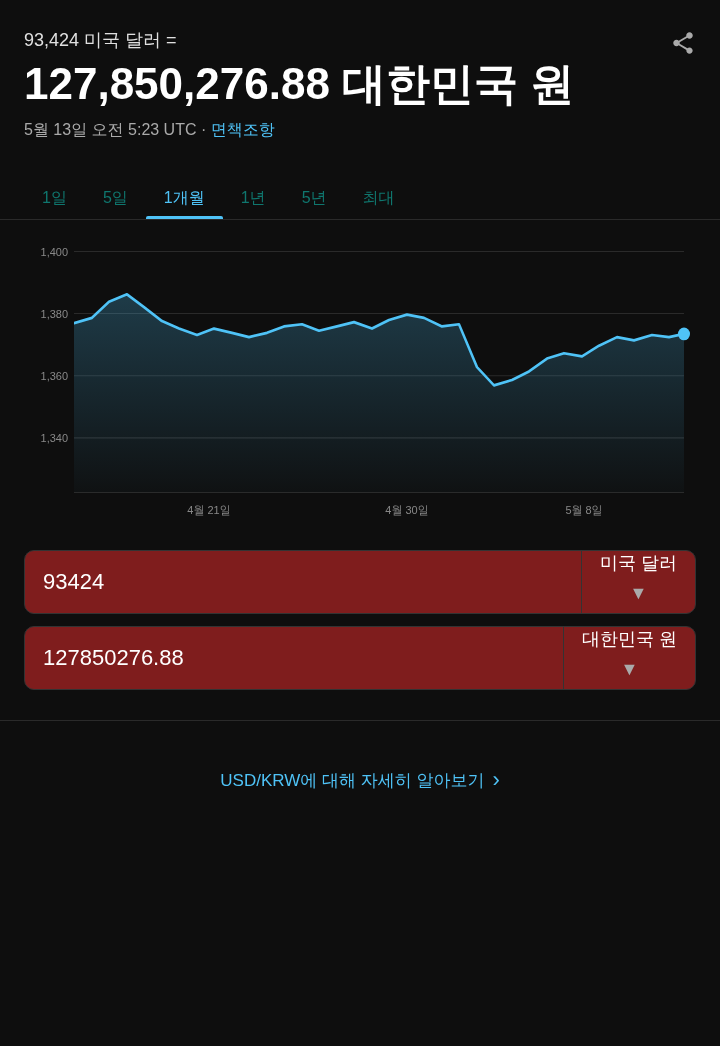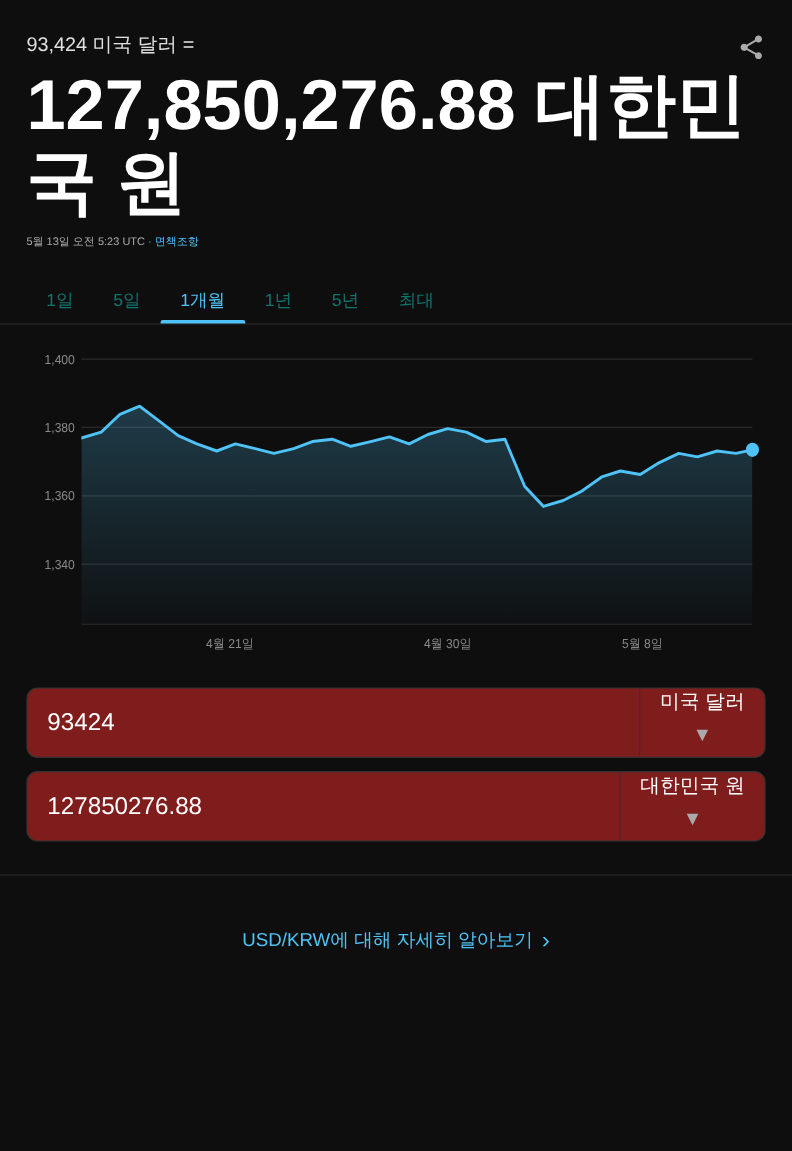--- a/index.html
+++ b/index.html
@@ -17,40 +17,40 @@
       position: relative;
     }
 
     .subtitle {
       font-size: 18px;
       color: #e0e0e0;
       margin-bottom: 8px;
     }
 
     .main-value {
-      font-size: 64px;
+      font-size: 44px;
       font-weight: 700;
       line-height: 1.1;
       color: #ffffff;
       margin-bottom: 12px;
     }
 
     .share-icon {
       position: absolute;
       top: 30px;
       right: 24px;
       color: #aaaaaa;
       font-size: 24px;
       cursor: pointer;
     }
 
     .timestamp {
-      font-size: 10px;
+      font-size: 16px;
       color: #aaaaaa;
-      margin-bottom: 14px;
+      margin-bottom: 25px;
     }
 
     .timestamp a {
       color: #4fc3f7;
       text-decoration: none;
     }
 
     .tabs {
       display: flex;
       padding: 0 24px;

